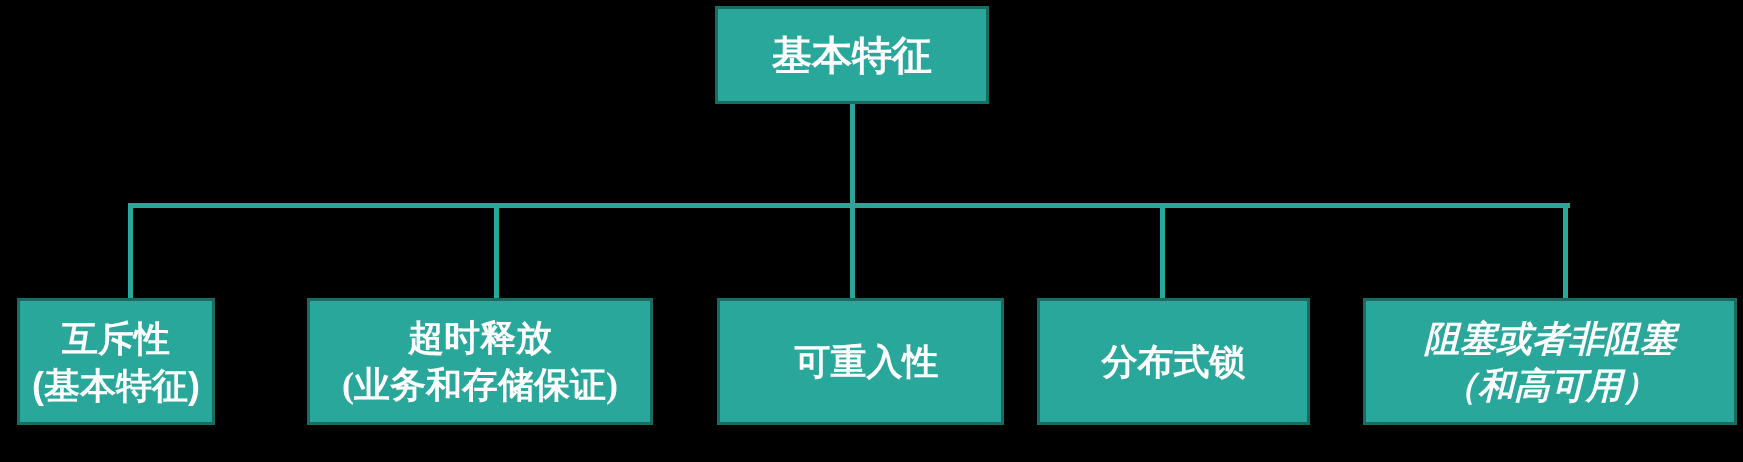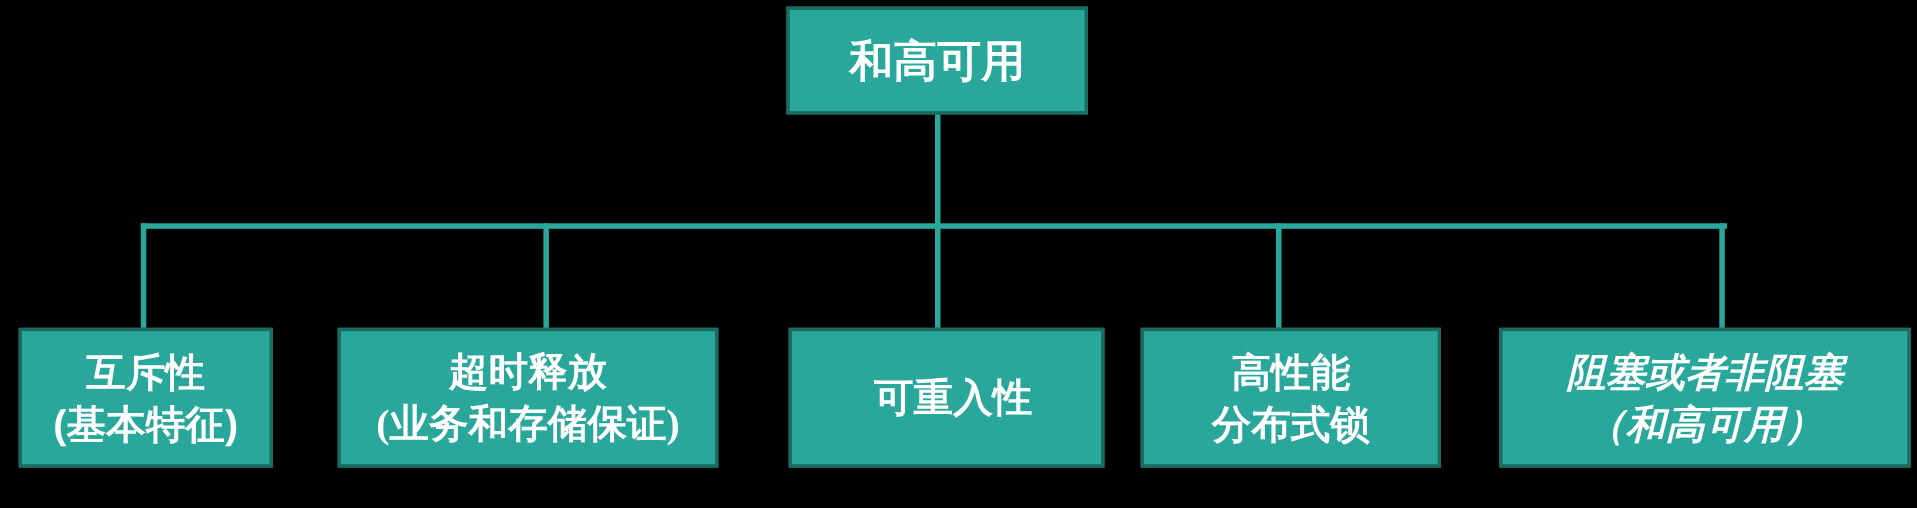--- a/index.html
+++ b/index.html
@@ -31,21 +31,21 @@
   .node-root {
     left: 715px; top: 6px;
     width: 274px; height: 98px;
     font-size: 40px;
   }
   .node-child {
     top: 298px; height: 127px;
     font-size: 36px;
     line-height: 47px;
   }
-  .node-c1 { left: 17px;   width: 231px; }
+  .node-c1 { left: 17px;   width: 198px; }
   .node-c2 { left: 307px;  width: 346px; font-family: Liberation Serif, serif; }
   .node-c3 { left: 717px;  width: 287px; padding-left: 12px; }
   .node-c4 { left: 1037px; width: 273px; }
   .node-c5 { left: 1363px; width: 374px; font-style: italic; }
   .line {
     position: absolute;
     background: var(--line, #2aa79b);
   }
   .line-h { left: 128px; top: 203px; width: 1442px; height: 5px; }
   .line-v { width: 5px; }
@@ -61,40 +61,39 @@
 <div class="canvas" style="--bg: #000000; --fill: #2aa79b; --stroke: #1a6b61; --line: #2aa79b; --text: #ffffff;">
 
   <div class="line line-v stem"></div>
   <div class="line line-h"></div>
   <div class="line line-v drop1"></div>
   <div class="line line-v drop2"></div>
   <div class="line line-v drop4"></div>
   <div class="line line-v drop5"></div>
 
   <div class="node node-root">
-    <span>和高可用</span>
+    <span>基本特征</span>
   </div>
 
   <div class="node node-child node-c1">
     <span>互斥性</span>
     <span>(基本特征)</span>
   </div>
 
   <div class="node node-child node-c2">
     <span>超时释放</span>
     <span>(业务和存储保证)</span>
   </div>
 
   <div class="node node-child node-c3">
     <span>可重入性</span>
     <span></span>
   </div>
 
   <div class="node node-child node-c4">
-    <span>高性能</span>
     <span>分布式锁</span>
   </div>
 
   <div class="node node-child node-c5">
     <span>阻塞或者非阻塞</span>
     <span>（和高可用）</span>
   </div>
 
 </div>
 

